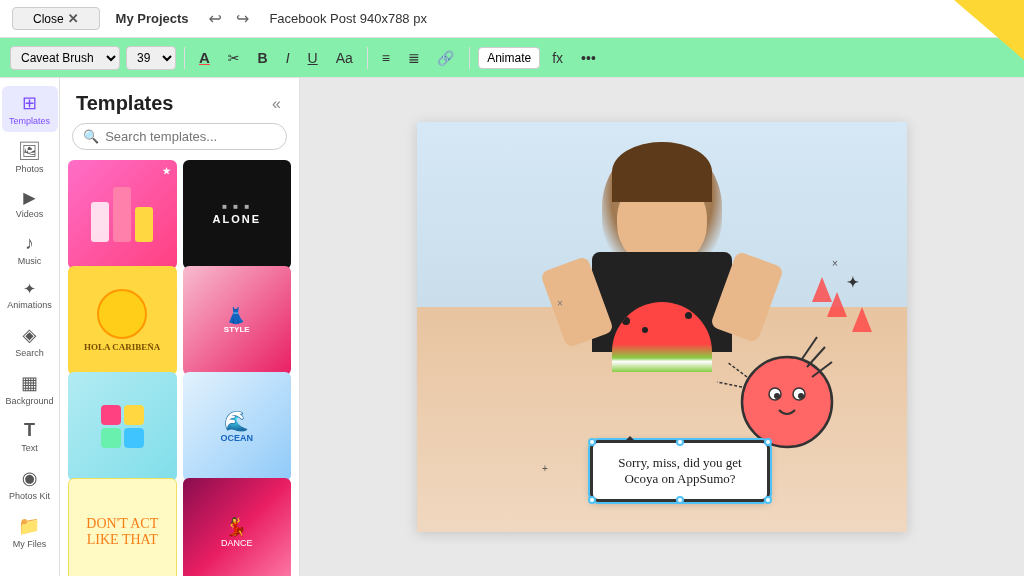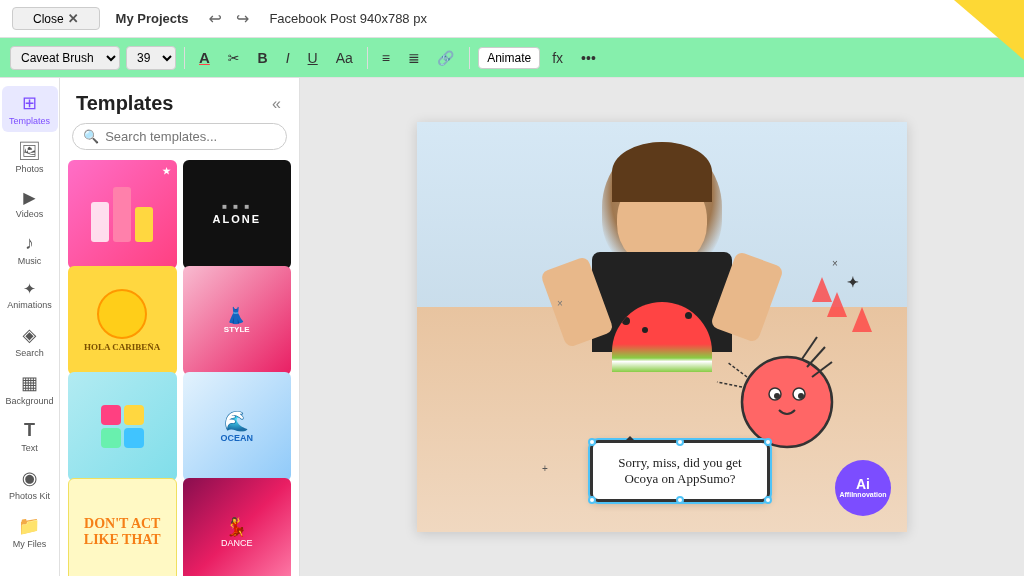--- a/index.html
+++ b/index.html
@@ -382,21 +382,21 @@
       </div>
 
       <div class="template-thumb" style="background:linear-gradient(135deg,#e3f2fd,#90caf9);display:flex;align-items:center;justify-content:center;min-height:100px;border-radius:6px;">
         <div style="color:#1565c0;font-size:9px;font-weight:bold;text-align:center;">
           <div style="font-size:20px;">🌊</div>
           OCEAN
         </div>
       </div>
 
       <div class="template-thumb" style="background:#fff9c4;display:flex;align-items:center;justify-content:center;min-height:100px;border-radius:6px;border:1px solid #f0e060;">
-        <div style="color:#f57f17;font-size:8px;font-weight:bold;text-align:center;padding:4px;font-family:cursive;">
+        <div style="color:#f57f17;font-size:8px;font-weight:normal;text-align:center;padding:4px;font-family:cursive;">
           <div style="font-size:14px;">DON'T ACT<br>LIKE THAT</div>
         </div>
       </div>
 
       <div class="template-thumb" style="background:linear-gradient(135deg,#880e4f,#e91e63,#ff80ab);display:flex;align-items:center;justify-content:center;min-height:100px;border-radius:6px;">
         <div style="color:#fff;font-size:9px;text-align:center;">
           <div style="font-size:18px;">💃</div>
           DANCE
         </div>
       </div>
@@ -466,20 +466,16 @@
           
           <div class="selection-handle" style="top:-5px;left:-5px;"></div>
           <div class="selection-handle" style="top:-5px;right:-5px;"></div>
           <div class="selection-handle" style="bottom:-5px;left:-5px;"></div>
           <div class="selection-handle" style="bottom:-5px;right:-5px;"></div>
           <div class="selection-handle" style="top:-5px;left:50%;transform:translateX(-50%);"></div>
           <div class="selection-handle" style="bottom:-5px;left:50%;transform:translateX(-50%);"></div>
         </div>
       </div>
 
-      <div class="ai-badge">
-        <span class="ai-text">Ai</span>
-        <span class="badge-sub">AffiInnovation</span>
-      </div>
     </div>
   </div>
 
 </div>
 
 </body></html>

